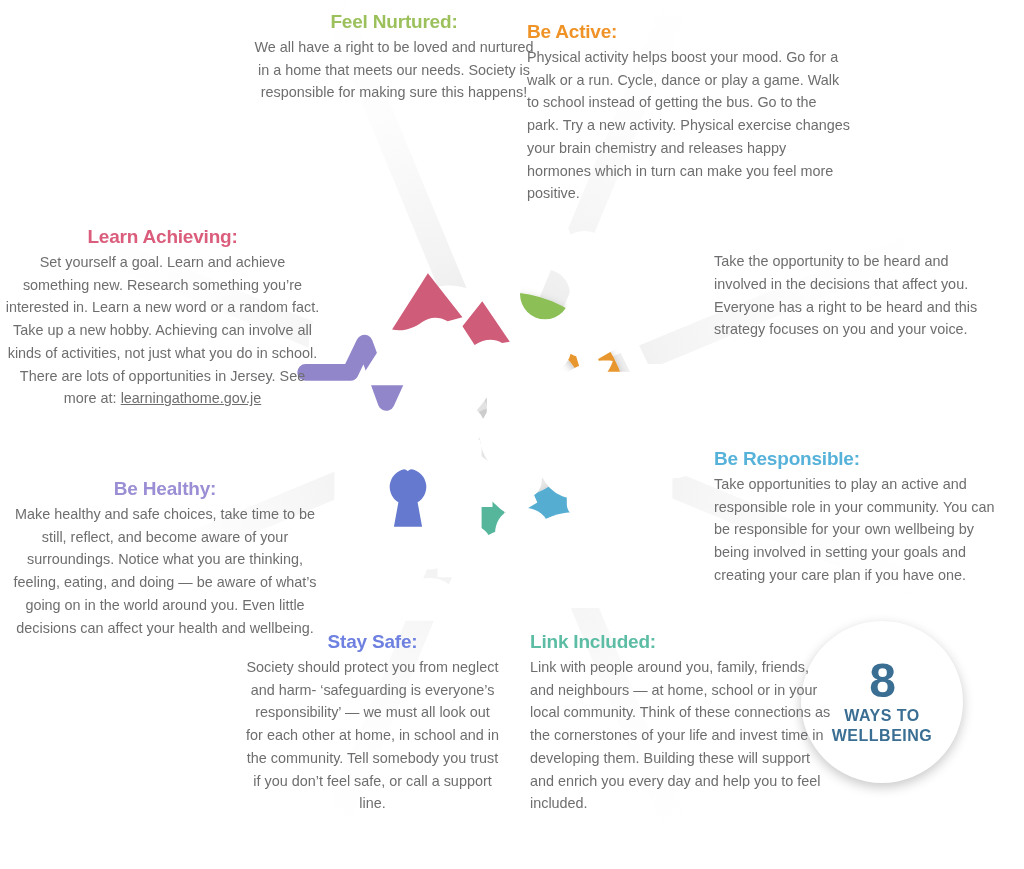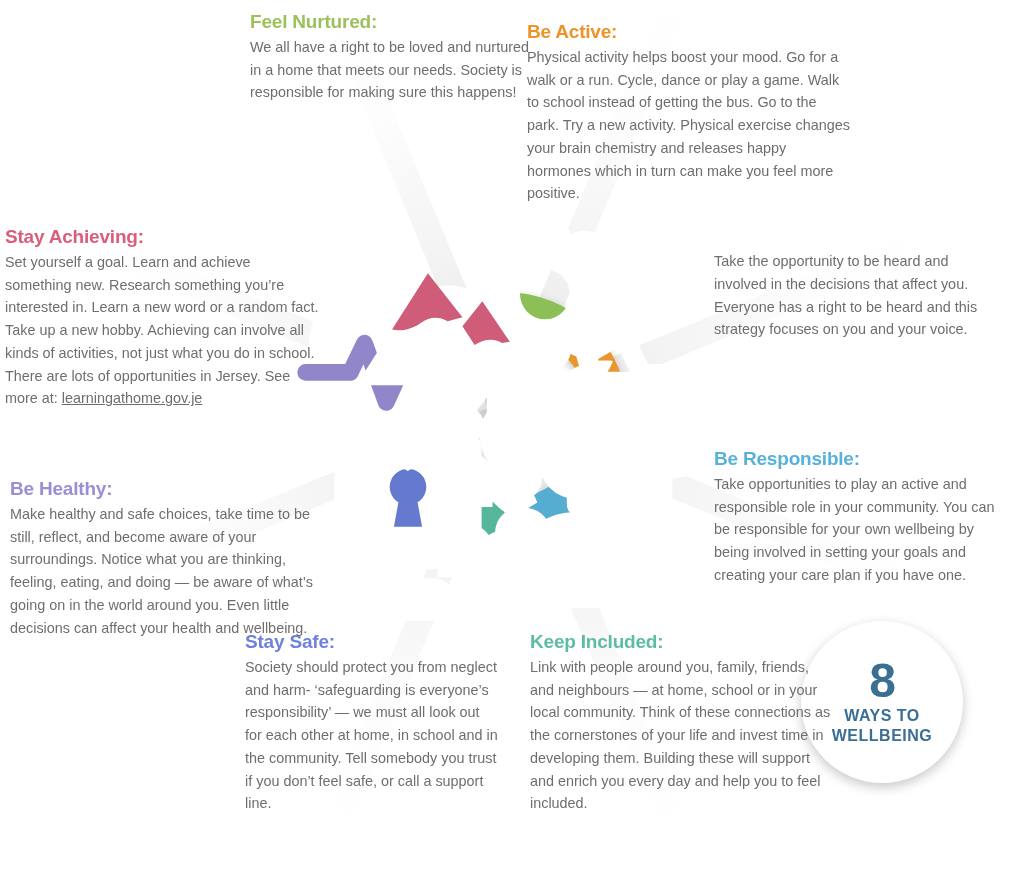--- a/index.html
+++ b/index.html
@@ -78,21 +78,21 @@
     line-height:1.25;
     letter-spacing:-0.2px;
   }
   .block p{
     margin:0;
     font-size:14.4px;
     line-height:1.58;
     color:#6e6e70;
   }
   .block p a{color:#6e6e70;text-decoration:underline;}
-  .t-right{text-align:left;}
+  .t-right{text-align:center;}
   .t-left{text-align:left;}
 
   #b-nurtured {left:250px; top:10px;  width:288px; }
   #b-active   {left:527px; top:20px;  width:325px; }
   #b-respected{left:714px; top:250px; width:290px; }
   #b-responsible{left:714px; top:447px; width:290px;}
   #b-included {left:530px; top:630px; width:305px; }
   #b-safe     {left:245px; top:630px; width:255px; }
   #b-healthy  {left:10px;  top:437px; width:310px;margin-top:40px; }
   #b-achieving{left:5px;   top:225px; width:315px; }
@@ -220,32 +220,32 @@
   <div class="block t-left" id="b-respected">
     <p>Take the opportunity to be heard and involved in the decisions that affect you. Everyone has a right to be heard and this strategy focuses on you and your voice.</p>
   </div>
 
   <div class="block t-left" id="b-responsible">
     <h2 style="color: rgb(87, 178, 218);">Be Responsible:</h2>
     <p>Take opportunities to play an active and responsible role in your community. You can be responsible for your own wellbeing by being involved in setting your goals and creating your care plan if you have one.</p>
   </div>
 
   <div class="block t-left" id="b-included">
-    <h2 style="color: rgb(92, 189, 164);">Keep Included:</h2>
+    <h2 style="color: rgb(92, 189, 164);">Link Included:</h2>
     <p>Link with people around you, family, friends, and neighbours — at home, school or in your local community. Think of these connections as the cornerstones of your life and invest time in developing them. Building these will support and enrich you every day and help you to feel included.</p>
   </div>
 
   <div class="block t-right" id="b-safe">
     <h2 style="color: rgb(111, 129, 224);">Stay Safe:</h2>
     <p>Society should protect you from neglect and harm- ‘safeguarding is everyone’s responsibility’ —  we must all look out for each other at home, in school and in the community. Tell somebody you trust if you don’t feel safe, or call a support line.</p>
   </div>
 
   <div class="block t-right" id="b-healthy">
     <h2 style="color: rgb(155, 142, 212);">Be Healthy:</h2>
     <p>Make healthy and safe choices, take time to be still, reflect, and become aware of your surroundings. Notice what you are thinking, feeling, eating, and doing — be aware of what’s going on in the world around you. Even little decisions can affect your health and wellbeing.</p>
   </div>
 
   <div class="block t-right" id="b-achieving">
-    <h2 style="color: rgb(219, 93, 124);">Stay Achieving:</h2>
+    <h2 style="color: rgb(219, 93, 124);">Learn Achieving:</h2>
     <p><span>Set yourself a goal. Learn and achieve something new. Research something you’re interested in. Learn a new word or a random fact. Take up a new hobby. Achieving can involve all kinds of activities, not just what you do in school. There are lots of opportunities in Jersey. See more at: </span><a href="#">learningathome.gov.je</a></p>
   </div>
 
 </div>
 
 </body></html>

